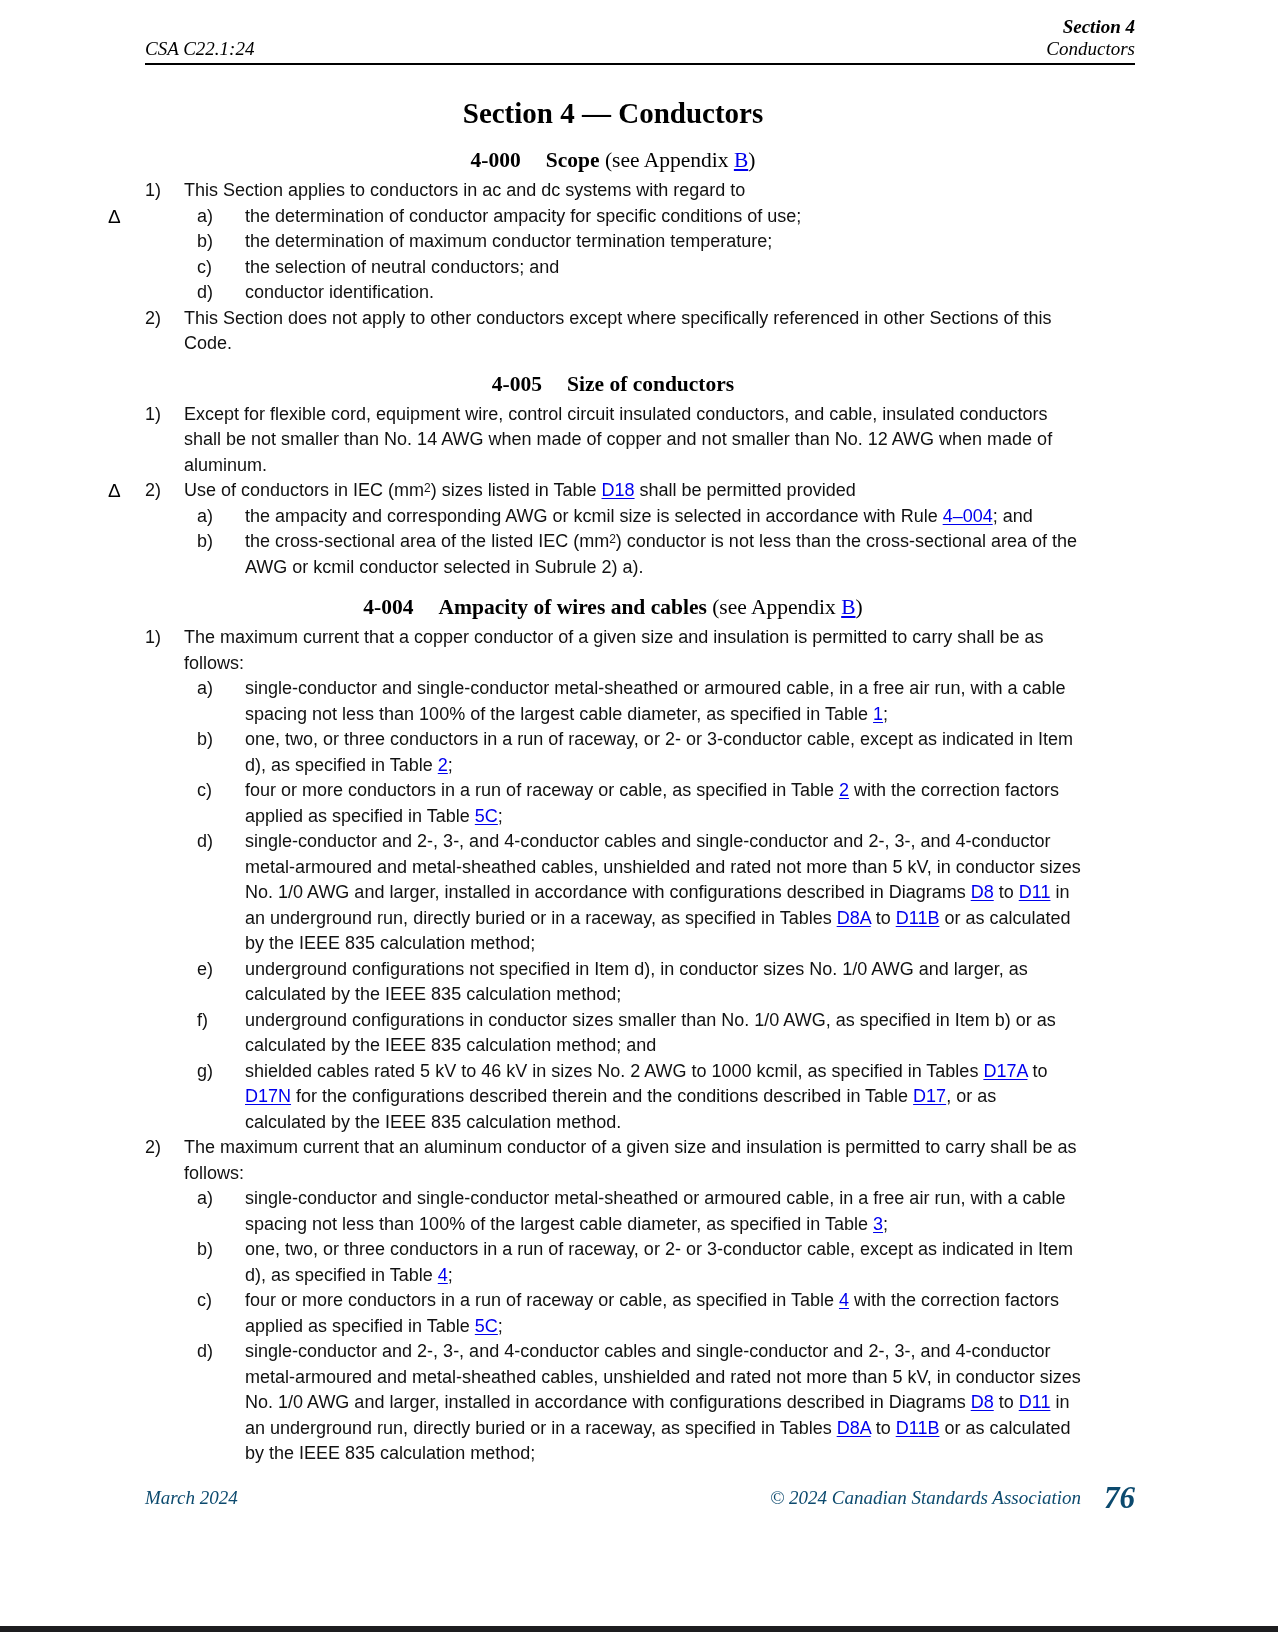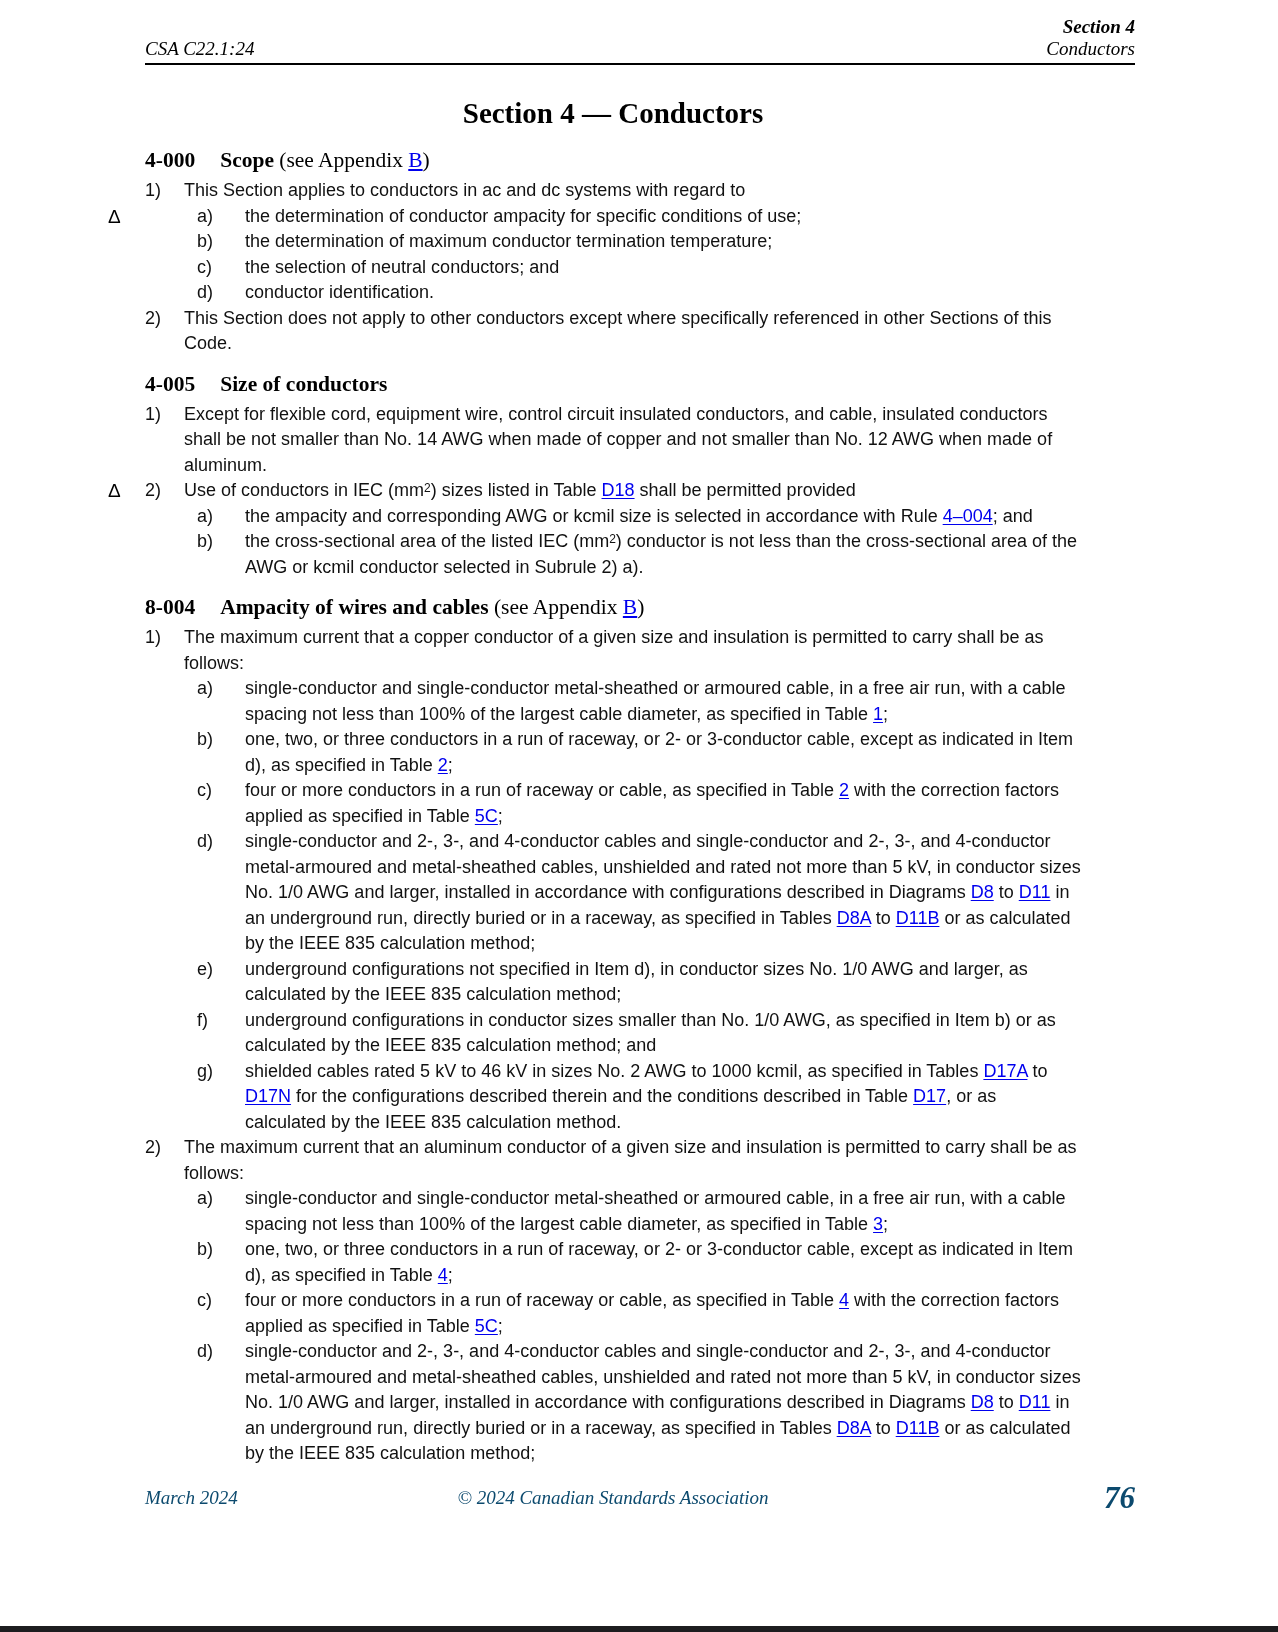--- a/index.html
+++ b/index.html
@@ -21,21 +21,21 @@
   .hdr-sec{font-weight:700;}
   .hdr-rule{margin:3px 143px 0 145px;border-top:2px solid #000;height:0;}
   
   .body-col{margin-left:145px;width:936px;}
   .doc-title{
     font-family:"Liberation Serif",serif;font-size:29px;font-weight:700;color:#000;
     text-align:center;margin:28px 0 10px 0;line-height:40px;
   }
   .sec-h{
     font-family:"Liberation Serif",serif;font-size:21.5px;font-weight:700;color:#000;
-    margin:13px 0 4px 0;line-height:28px;
+    margin:13px 0 4px 0;line-height:28px;text-align:center;
   }
   .sec-num{margin-right:25px;}
   .sec-suffix{font-weight:400;}
   .content{font-size:18px;line-height:25.5px;}
   .row{display:flex;position:relative;}
   .lab{flex:0 0 39px;}
   .sub{margin-left:13px;}
   .lab2{flex:0 0 48px;}
   .bod{flex:1 1 auto;min-width:0;}
   .delta{position:absolute;top:0;font-size:19px;color:#000;font-family:"Liberation Sans",sans-serif;}
@@ -43,21 +43,21 @@
   .delta-l2{left:-89px;}
   a.xref{color:var(--link,#0000EE);text-decoration:underline;text-underline-offset:2px;cursor:pointer;}
   .sec-h a.xref{font-family:"Liberation Serif",serif;}
   sup.sp{font-size:12px;line-height:0;vertical-align:4px;}
   
   .page-footer{
     position:absolute;top:1482px;left:145px;right:143px;height:44px;
     font-family:"Liberation Serif",serif;font-style:italic;font-size:19px;color:#0c4a6e;
   }
   .ft-left{position:absolute;left:0;top:5px;}
-  .ft-center{position:absolute;left:0;width:936px;text-align:center;top:5px;}
+  .ft-center{position:absolute;left:0;width:936px;text-align:right;top:5px;}
   .ft-right{position:absolute;right:0;top:-2px;font-size:31px;font-weight:700;}
   .bottom-bar{position:absolute;left:0;right:0;bottom:0;height:6px;background:#1d1d1f;}
 </style>
 </head>
 <body>
 
 <div class="page">
 
   <div class="page-header">
     <div class="hdr-left">CSA C22.1:24</div>
@@ -115,21 +115,21 @@
                   <div class="bod"><span>the ampacity and corresponding AWG or kcmil size is selected in accordance with Rule </span><a class="xref" href="#">4–004</a><span>; and</span></div>
                 </div>
                 <div class="row row-l2">
                   <span class="lab2">b)</span>
                   <div class="bod"><span>the cross-sectional area of the listed IEC (mm</span><sup class="sp">2</sup><span>) conductor is not less than the cross-sectional area of the AWG or kcmil conductor selected in Subrule 2) a).</span></div>
                 </div>
               </div></div>
           </div>
         </section>
         <section class="section">
-          <h2 class="sec-h"><span class="sec-num">8-004</span><span class="sec-title">Ampacity of wires and cables</span><span class="sec-suffix"><span> (see Appendix </span><a class="xref" href="#">B</a><span>)</span></span></h2>
+          <h2 class="sec-h"><span class="sec-num">4-004</span><span class="sec-title">Ampacity of wires and cables</span><span class="sec-suffix"><span> (see Appendix </span><a class="xref" href="#">B</a><span>)</span></span></h2>
           <div class="row">
             <span class="lab">1)</span>
             <div class="bod"><span>The maximum current that a copper conductor of a given size and insulation is permitted to carry shall be as follows:</span><div class="sub">
                 <div class="row row-l2">
                   <span class="lab2">a)</span>
                   <div class="bod"><span>single-conductor and single-conductor metal-sheathed or armoured cable, in a free air run, with a cable spacing not less than 100% of the largest cable diameter, as specified in Table </span><a class="xref" href="#">1</a><span>;</span></div>
                 </div>
                 <div class="row row-l2">
                   <span class="lab2">b)</span>
                   <div class="bod"><span>one, two, or three conductors in a run of raceway, or 2- or 3-conductor cable, except as indicated in Item d), as specified in Table </span><a class="xref" href="#">2</a><span>;</span></div>

